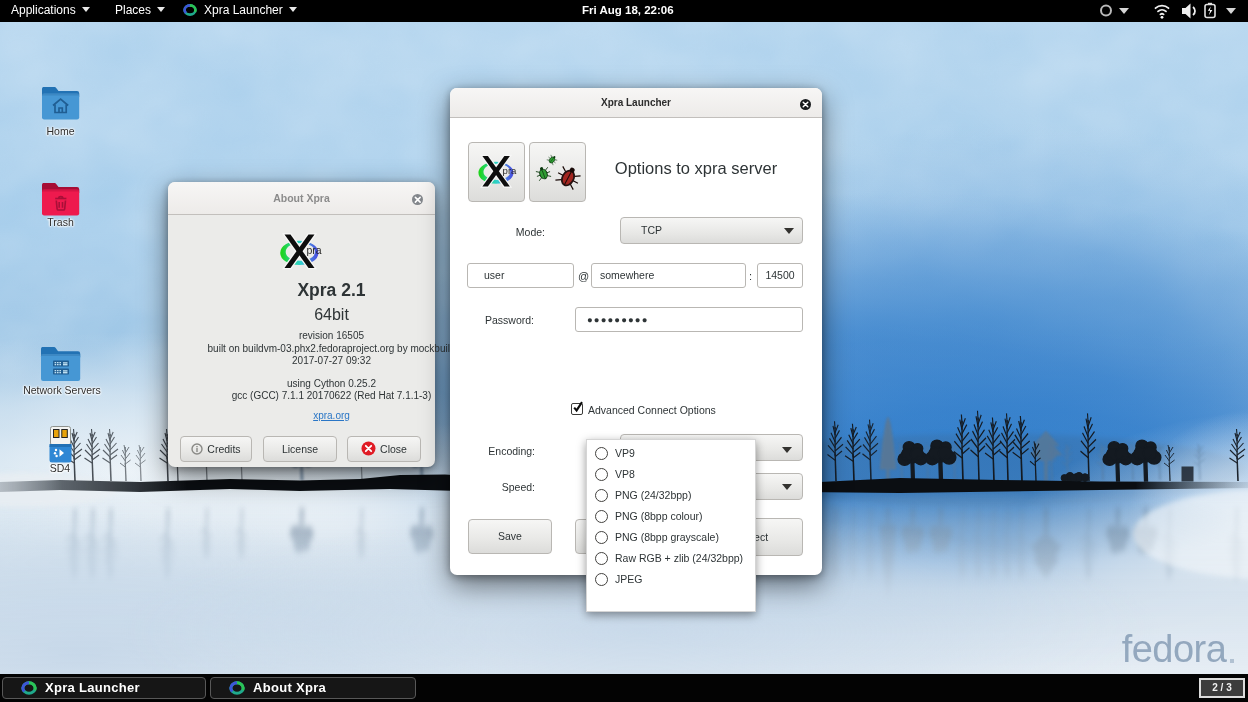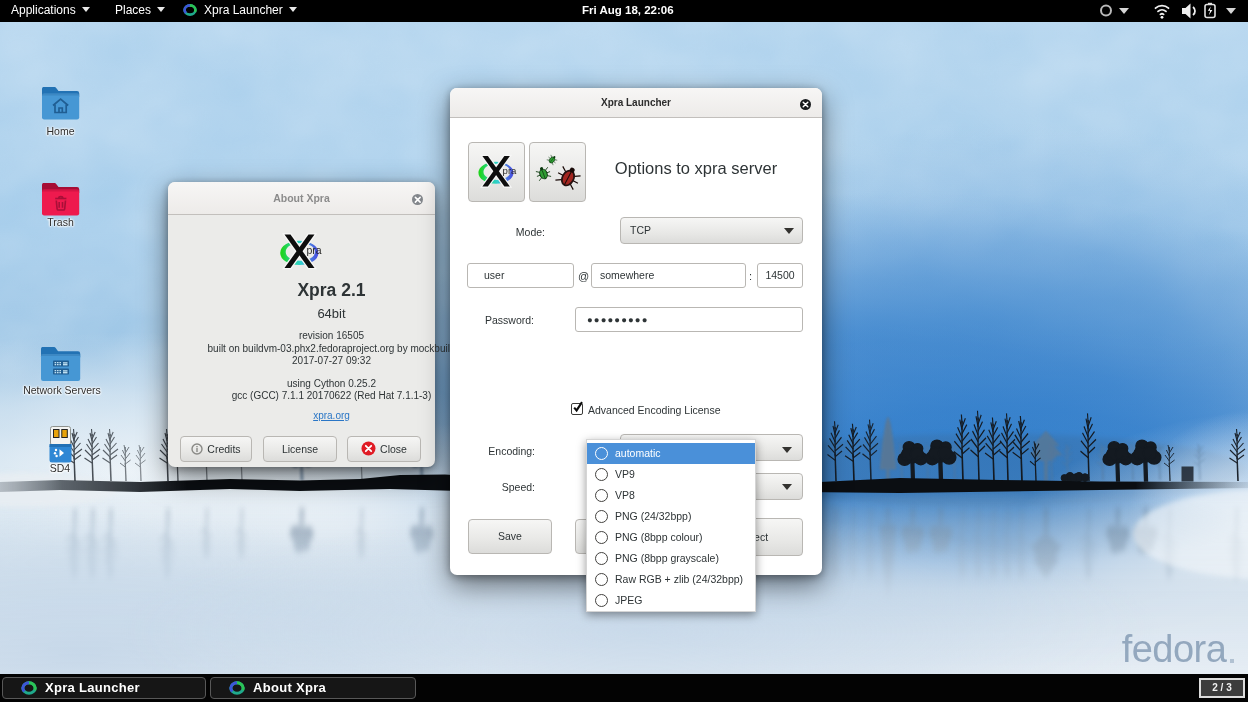--- a/index.html
+++ b/index.html
@@ -462,21 +462,21 @@
         <svg width="11.5" height="11.5" viewBox="0 0 12 12">
             <path d="M3.5,3.5 L8.5,8.5 M8.5,3.5 L3.5,8.5" stroke="#fff" stroke-width="1.6" stroke-linecap="round"></path>
           </svg>
       </div>
     </div>
     <div id="about-body">
       <svg width="60" height="48" viewBox="0 0 60 48" style="position:absolute; left:103px; top:11px;">
         <use href="#xpralogo"></use>
       </svg>
       <div style="position:absolute; top:64px; width:100%; font-size:17.5px; font-weight:bold;">Xpra 2.1</div>
-      <div style="position:absolute; top:90px; width:100%; font-size:13px;">64bit</div>
+      <div style="position:absolute; top:90px; width:100%; font-size:16px;">64bit</div>
       <div style="position:absolute; top:114px; width:100%; font-size:10px; line-height:12.7px;">revision 16505<br>built on buildvm-03.phx2.fedoraproject.org by mockbuild<br>2017-07-27 09:32</div>
       <div style="position:absolute; top:161.5px; width:100%; font-size:10px; line-height:12.7px;">using Cython 0.25.2<br>gcc (GCC) 7.1.1 20170622 (Red Hat 7.1.1-3)</div>
       <div style="position:absolute; top:194px; width:100%; font-size:10px;"><span style="color:#2a76c6; text-decoration:underline;">xpra.org</span></div>
       <div class="gtkbtn" style="left:12px; top:220px; width:72px; height:26px; font-size:10.5px; line-height:24px;"><svg width="12" height="12" viewBox="0 0 12 12" style="vertical-align:-2px; margin-right:4px;">
             <circle cx="6" cy="6" r="5" fill="none" stroke="#8a8a86" stroke-width="1.4"></circle>
             <path d="M6,5 V9 M6,3 V4.2" stroke="#8a8a86" stroke-width="1.4"></path>
           </svg>Credits</div>
       <div class="gtkbtn" style="left:95px; top:220px; width:74px; height:26px; font-size:10.5px; line-height:24px;">License</div>
       <div class="gtkbtn" style="left:179px; top:220px; width:74px; height:26px; font-size:10.5px; line-height:24px;"><svg width="15" height="15" viewBox="0 0 15 15" style="vertical-align:-3px; margin-right:4px;">
             <circle cx="7.5" cy="7.5" r="7" fill="#e01b24"></circle>
@@ -500,49 +500,48 @@
     </div>
     <div class="gtkbtn" style="left:78.5px; top:54px; width:57px; height:60px;">
       <svg width="52" height="52" viewBox="0 0 52 52" style="position:absolute; left:2px; top:4px;">
         <use href="#gbug" transform="translate(20,13) scale(0.66) rotate(40)"></use>
         <use href="#gbug" transform="translate(11.5,27) rotate(-20)"></use>
         <use href="#bug" transform="translate(36,31) scale(1.12) rotate(28)"></use>
       </svg>
     </div>
     <div class="gtklabel" style="left:160px; top:73px; width:172px; font-size:16.5px; text-align:center; font-weight:normal;">Options to xpra server</div>
     <div class="gtklabel" style="left:0; top:137px; width:95px; text-align:right;">Mode:</div>
-    <div class="gtkbtn" style="left:170px; top:129px; width:183px; height:27px; font-size:10.5px; line-height:25px; text-align:left; padding-left:9px;">TCP</div>
+    <div class="gtkbtn" style="left:170px; top:129px; width:183px; height:27px; font-size:10.5px; line-height:25px; text-align:left; padding-left:20px;">TCP</div>
     <div class="combocaret" style="left:334px; top:140px;"></div>
     <div class="gtkentry" style="left:17px; top:175px; width:107px; height:25px; line-height:23px; padding-left:16px;">user</div>
     <div class="gtklabel" style="left:128px; top:181px; font-size:11px;">@</div>
     <div class="gtkentry" style="left:141px; top:175px; width:155px; height:25px; line-height:23px; padding-left:8px;">somewhere</div>
     <div class="gtklabel" style="left:299px; top:181px; font-size:11px;">:</div>
     <div class="gtkentry" style="left:307px; top:175px; width:46px; height:25px; line-height:23px; text-align:center;">14500</div>
     <div class="gtklabel" style="left:0; top:225px; width:84px; text-align:right;">Password:</div>
     <div class="gtkentry" style="left:125px; top:219px; width:228px; height:25px; line-height:23px; padding-left:11px; letter-spacing:1.1px; font-size:9.5px;">●●●●●●●●●</div>
     <div style="position:absolute; left:121px; top:315px; width:12px; height:12px; background:#fff; border:1.5px solid #3a3a38; border-radius:2px;">
       <svg width="11" height="11" viewBox="0 0 11 11" style="overflow:visible; position:absolute; left:0; top:-1px;">
           <path d="M2.2,4.6 L4.6,7.4 L10,-0.8" stroke="#0c0c0c" stroke-width="2.1" fill="none"></path>
         </svg>
     </div>
-    <div class="gtklabel" style="left:138px; top:315px;">Advanced Encoding License</div>
+    <div class="gtklabel" style="left:138px; top:315px;">Advanced Connect Options</div>
     <div class="gtklabel" style="left:0; top:356px; width:85px; text-align:right;">Encoding:</div>
     <div class="gtkbtn" style="left:170px; top:346px; width:183px; height:27px;"></div>
     <div class="combocaret" style="left:332px; top:359px;"></div>
     <div class="gtklabel" style="left:0; top:392px; width:85px; text-align:right;">Speed:</div>
     <div class="gtkbtn" style="left:170px; top:385px; width:183px; height:27px;"></div>
     <div class="combocaret" style="left:332px; top:396px;"></div>
     <div class="gtkbtn" style="left:18px; top:431px; width:84px; height:35px; font-size:10.5px; line-height:33px;">Save</div>
     <div class="gtkbtn" style="left:125px; top:431px; width:84px; height:35px; font-size:10.5px; line-height:33px;">Load</div>
     <div class="gtkbtn" style="left:234px; top:430px; width:119px; height:38px; font-size:10.5px; line-height:36px; padding-left:10px;">Connect</div>
   </div>
 
   <div id="dropdown">
     <div style="height:3px;"></div>
-    <div class="dd-row dd-sel"><span class="dd-radio"></span>automatic</div>
     <div class="dd-row"><span class="dd-radio"></span>VP9</div>
     <div class="dd-row"><span class="dd-radio"></span>VP8</div>
     <div class="dd-row"><span class="dd-radio"></span>PNG (24/32bpp)</div>
     <div class="dd-row"><span class="dd-radio"></span>PNG (8bpp colour)</div>
     <div class="dd-row"><span class="dd-radio"></span>PNG (8bpp grayscale)</div>
     <div class="dd-row"><span class="dd-radio"></span>Raw RGB + zlib (24/32bpp)</div>
     <div class="dd-row"><span class="dd-radio"></span>JPEG</div>
   </div>
 
   <div id="taskbar">

